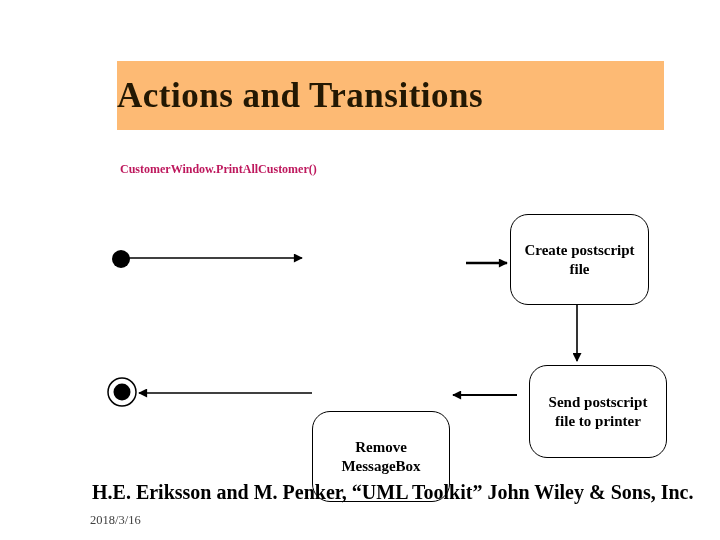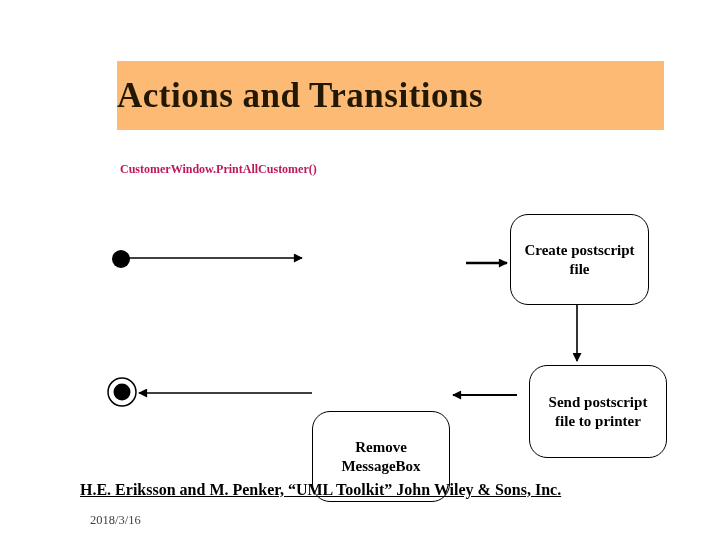--- a/index.html
+++ b/index.html
@@ -64,27 +64,26 @@
   }
   .action-box span {
     white-space: pre-line;
   }
   #box-show   { left: 307px; top: 222px; width: 161px; height: 90px; }
   #box-create { left: 510px; top: 214px; width: 139px; height: 91px; }
   #box-send   { left: 517px; top: 365px; width: 138px; height: 93px; margin-left: 12px; }
   #box-remove { left: 312px; top: 367px; width: 138px; height: 91px; margin-top: 44px; }
   .footer {
     position: absolute;
-    left: 80px;
+    left: 92px;
     top: 481px;
-    font-size: 16px;
+    font-size: 20px;
     font-weight: bold;
     color: #000000;
     white-space: nowrap;
-    text-decoration: underline;
   }
   .date {
     position: absolute;
     left: 90px;
     top: 513px;
     font-size: 12.5px;
     color: #404040;
     white-space: nowrap;
   }
 </style>

